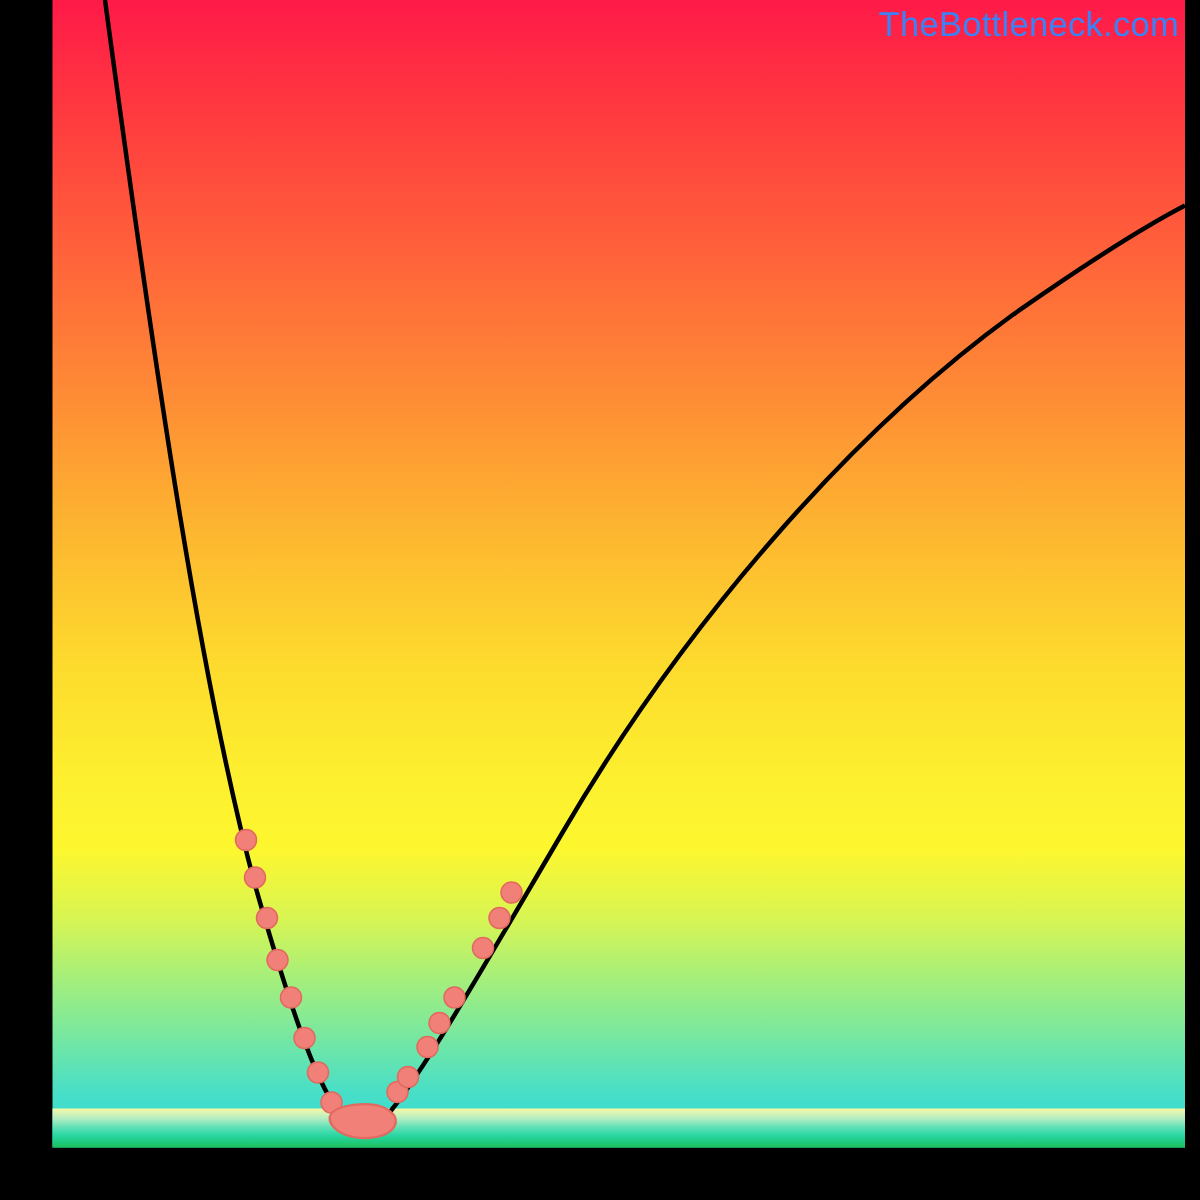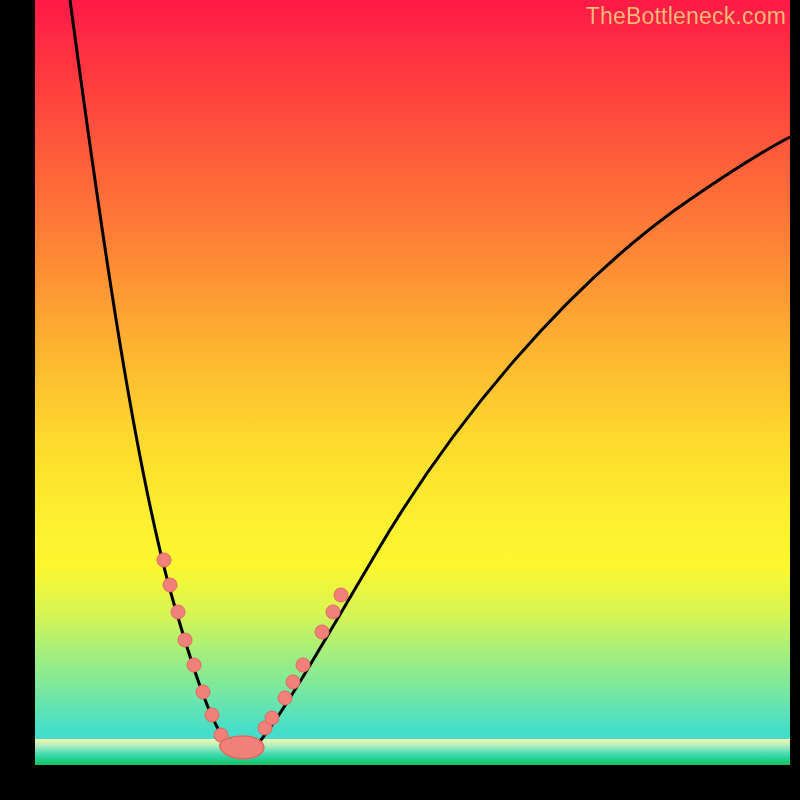--- a/index.html
+++ b/index.html
@@ -44,21 +44,21 @@
       #b4eec2 25%,
       #5bdfb5 50%,
       #28d6a0 70%,
       #1ec97a 88%,
       #1ebf55 100%);
   }
   .watermark {
     position: absolute;
     top: 3px;
     right: 14px;
-    color: #fdba74;
+    color: #3b82f6;
     font-size: 23px;
     font-weight: 500;
     letter-spacing: 0.2px;
   }
   svg.curve {
     position: absolute;
     left: 0;
     top: 0;
     width: 100%;
     height: 100%;

